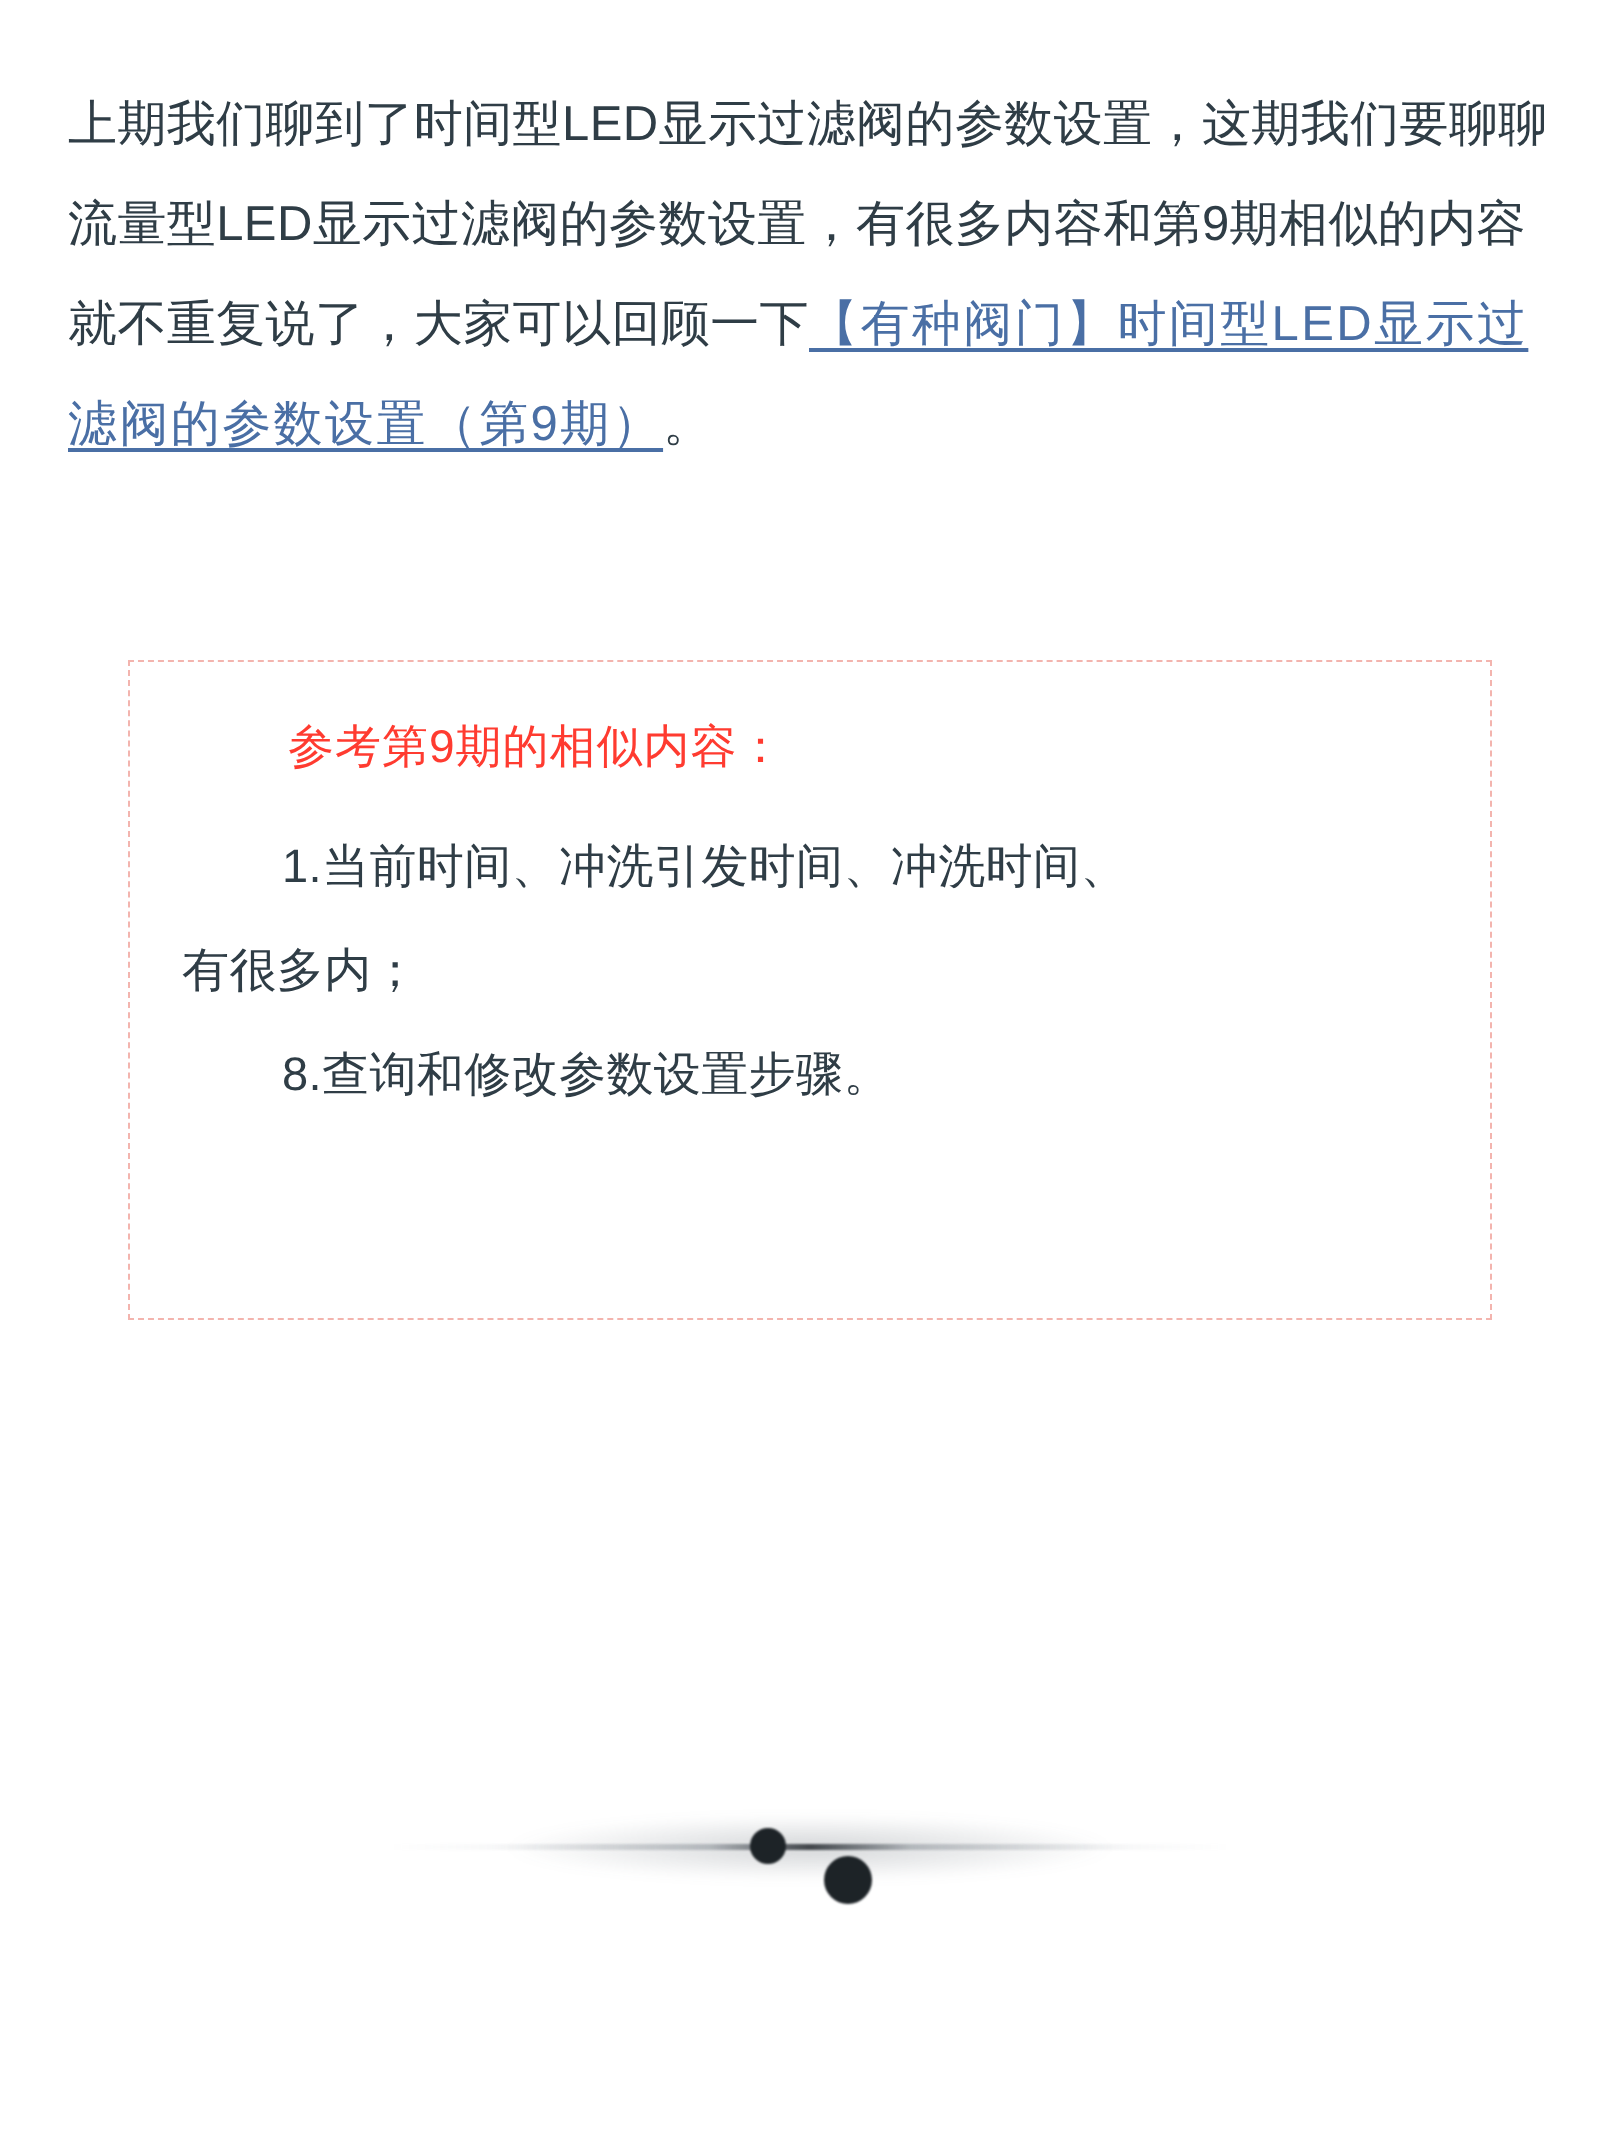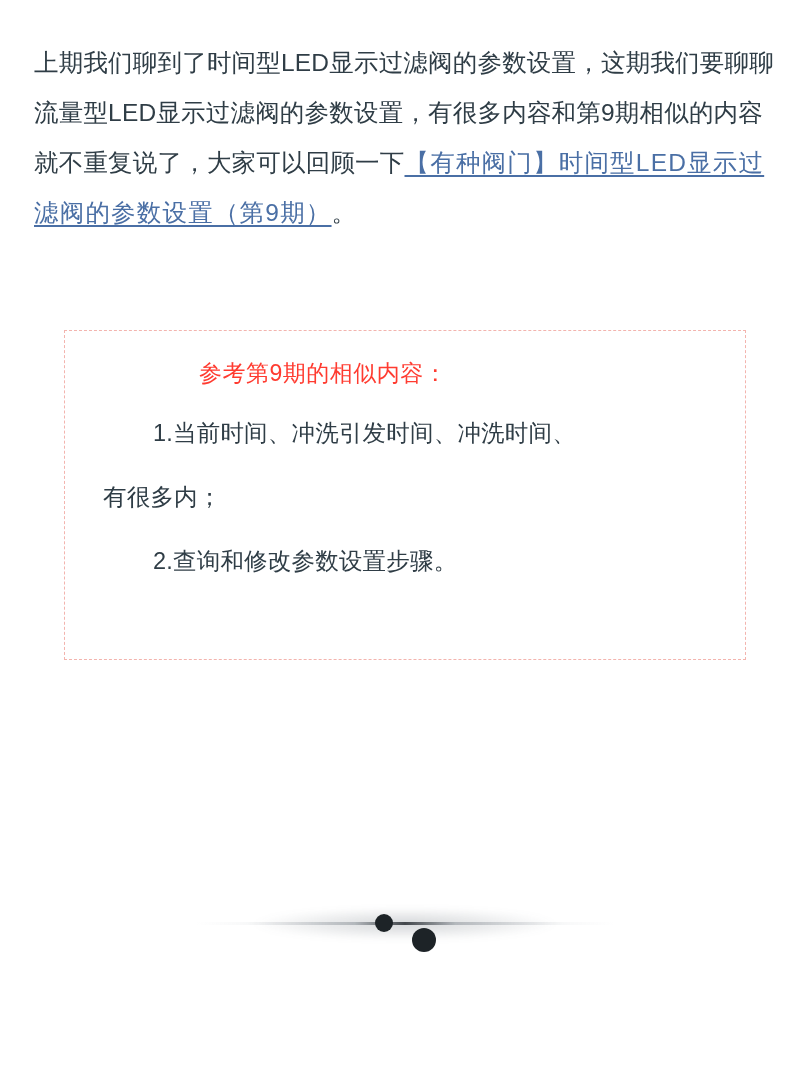--- a/index.html
+++ b/index.html
@@ -43,32 +43,32 @@
     margin: 0 30px 0 30px;
     border: 1.4px dashed #f3b4ae;
     box-sizing: border-box;
     padding: 22px 26px 34px 26px;
     min-height: 330px;
   }
   .callout-title {
     color: #ff3b30;
     font-size: 23px;
     line-height: 40px;
-    margin-left: 108px;
+    margin-left: 53px;
     letter-spacing: 0.5px;
   }
   .callout-body {
     font-size: 23.5px;
     line-height: 52px;
     color: #2f3d46;
     margin-top: 14px;
     letter-spacing: 0.2px;
   }
   .callout-body p {
-    margin: 12px;
+    margin: 0;
   }
   .callout-body p.indent {
     text-indent: 50px;
   }
   .divider-wrap {
     position: absolute;
     left: 0;
     right: 0;
     top: 880px;
     height: 110px;
@@ -133,21 +133,21 @@
     <span>上期我们聊到了时间型LED显示过滤阀的参数设置，这期</span><span>我们要聊聊流量型LED显示过滤阀的参数设置，有很多内</span><span>容和第9期相似的内容就不重复说了，大家可以回顾一下</span><a class="link" href="#">【有种阀门】时间型LED显示过滤阀的参数设置（第9期）</a><span>。</span>
   </div>
 
   <div class="gap"></div>
 
   <div class="callout">
     <div class="callout-title">参考第9期的相似内容：</div>
     <div class="callout-body">
       <p class="indent">1.当前时间、冲洗引发时间、冲洗时间、</p>
       <p>有很多内；</p>
-      <p class="indent">2.查询和修改参数设置步骤。</p>
+      <p class="indent">8.查询和修改参数设置步骤。</p>
     </div>
   </div>
 
   <div class="divider-wrap">
     <div class="divider-halo"></div>
     <div class="divider"></div>
     <div class="dot dot-a"></div>
     <div class="dot dot-b"></div>
   </div>
 

